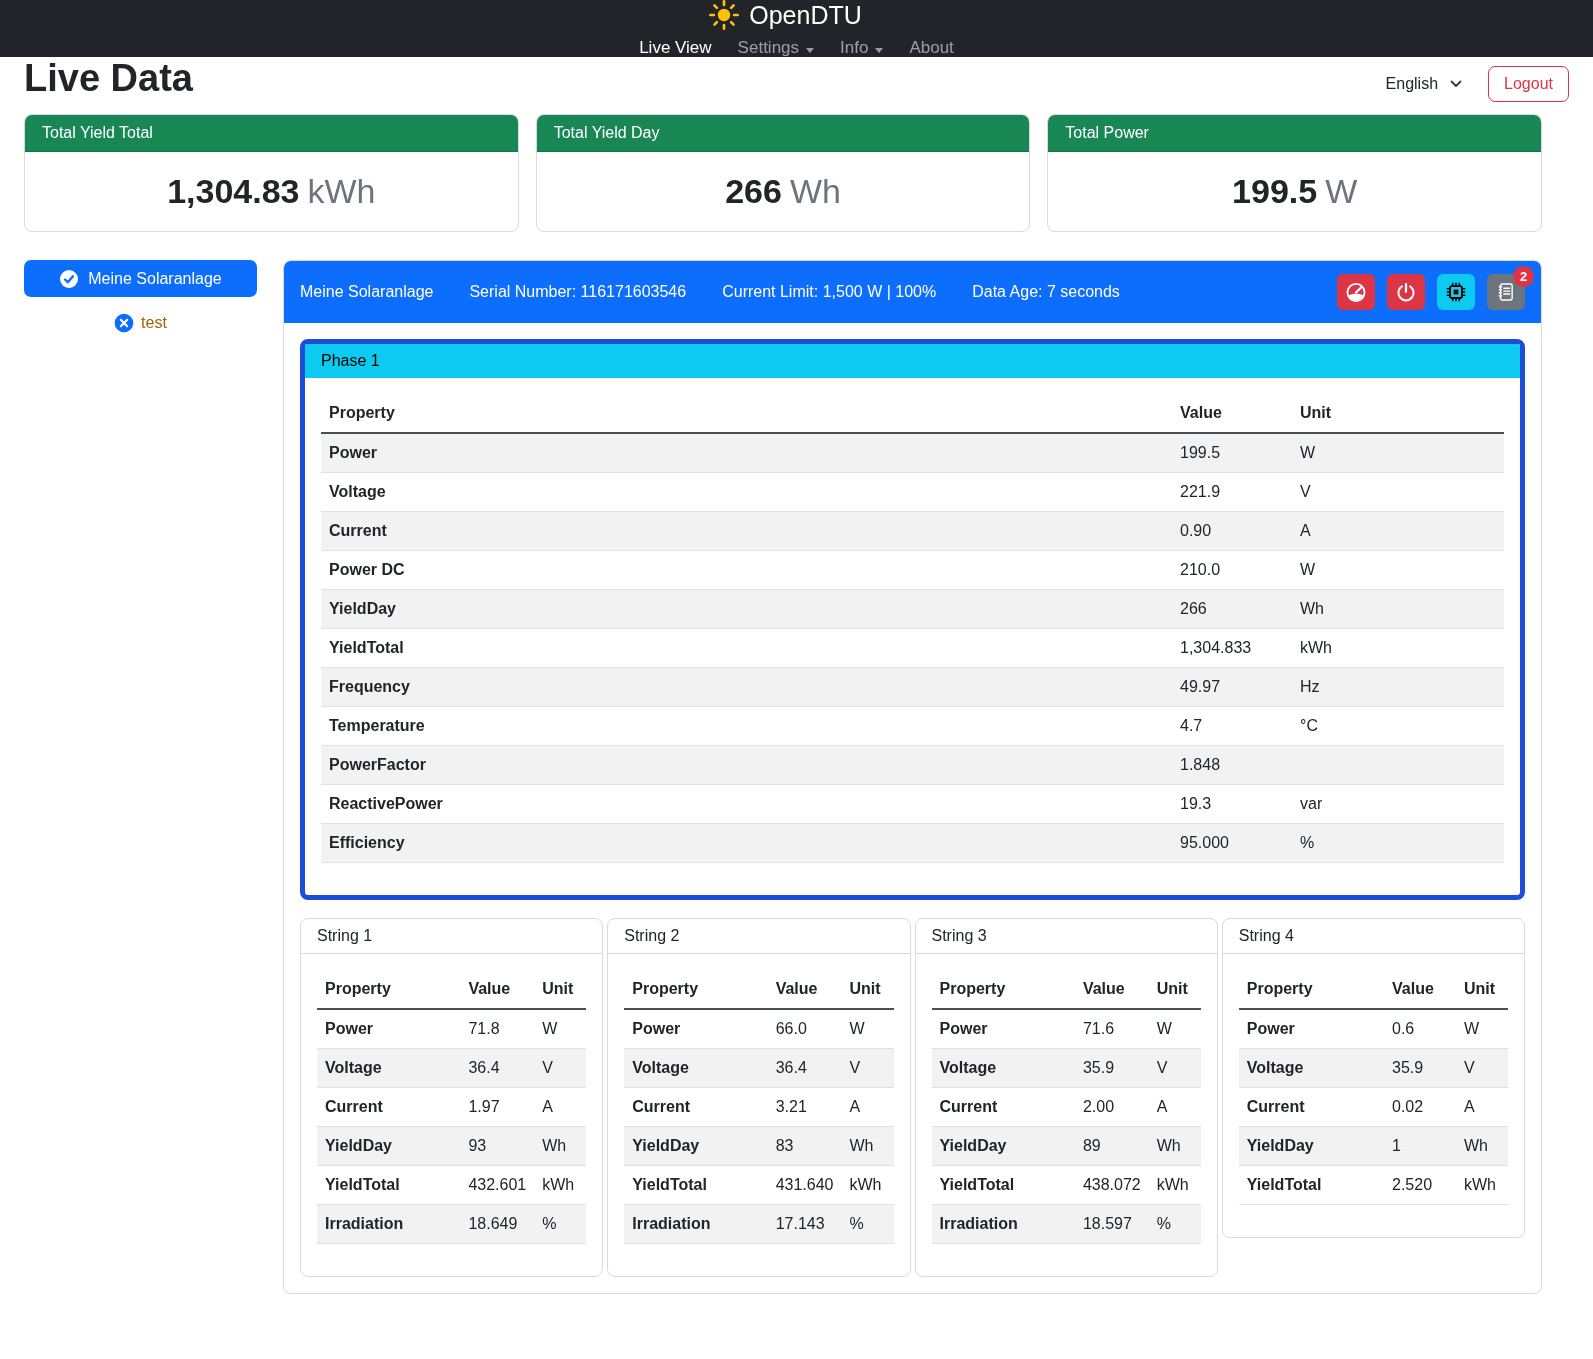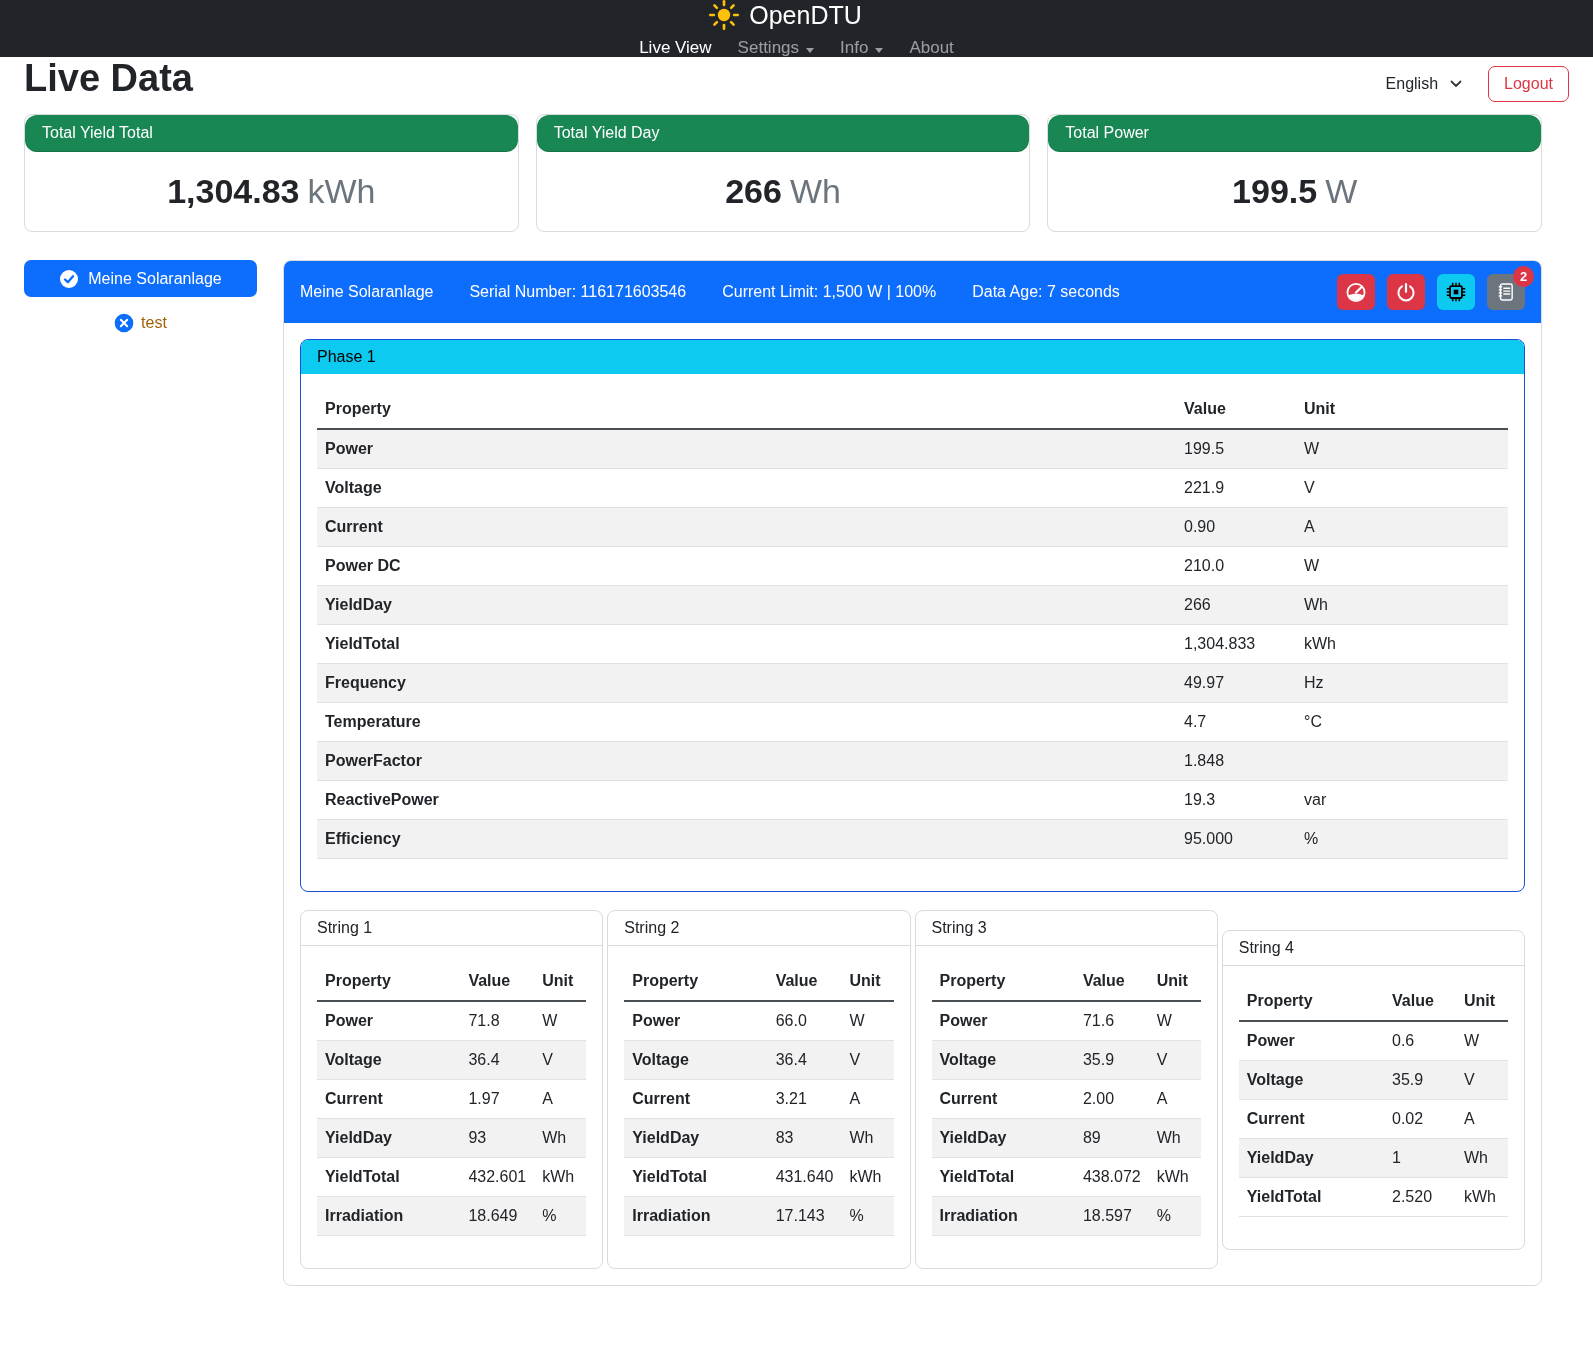--- a/index.html
+++ b/index.html
@@ -22,21 +22,21 @@
   .logout-btn { background:transparent; border:1px solid #dc3545; color:#dc3545; font-size:16px; border-radius:7px; padding:8px 15px; cursor:pointer; font-family:inherit; }
 
   
   .page { margin:0 24px; width:1518px; }
   .page-title { font-size:38px; font-weight:600; margin:0 0 14px; }
 
   
   .summary-row { display:flex; gap:17px; }
   .card { background:#fff; border:1px solid #d9dadb; border-radius:8px; }
   .summary-card { flex:1 1 0; overflow:hidden; }
-  .summary-header { background:#198754; color:#fff; padding:9px 17px; font-size:16px; border-bottom:1px solid rgba(0,0,0,.15);border-radius:12px; }
+  .summary-header { background:#198754; color:#fff; padding:9px 17px; font-size:16px; border-bottom:1px solid rgba(0,0,0,.15); }
   .summary-body { padding:21px 16px; text-align:center; font-size:34px; line-height:1.1; }
   .num { font-weight:600; }
   .unit-lg { color:#6c757d; margin-left:8px; }
 
   
   .main-row { display:flex; gap:26px; margin-top:28px; align-items:flex-start; padding-bottom:13px; }
   .sidebar { flex:0 0 233px; width:233px; }
   .inv-select-btn { width:100%; height:37px; background:#0d6efd; border:none; color:#fff; font-size:16px; font-family:inherit; border-radius:7px; display:flex; align-items:center; justify-content:center; gap:9px; cursor:pointer; }
   .test-link { margin-top:16px; display:flex; align-items:center; justify-content:center; gap:7px; color:#a16207; font-size:16px; cursor:pointer; }
 
@@ -45,40 +45,40 @@
   .ih-text { margin-right:36px; white-space:nowrap; }
   .btn-group { margin-left:auto; display:flex; gap:12px; }
   .ibtn { width:38px; height:36px; border:none; border-radius:6px; display:flex; align-items:center; justify-content:center; cursor:pointer; position:relative; padding:0; }
   .ibtn-danger { background:#dc3545; }
   .ibtn-info { background:#0dcaf0; }
   .ibtn-secondary { background:#6c757d; }
   .count-badge { position:absolute; top:-8px; right:-9px; min-width:21px; height:21px; border-radius:50%; background:#dc3545; color:#fff; font-size:13px; font-weight:600; display:flex; align-items:center; justify-content:center; }
   .inv-body { padding:16px; }
 
   
-  .phase-card { border:1px solid #1d4ed8; border-radius:8px; margin-bottom:18px; overflow:hidden; background:#fff; }
+  .phase-card { border:5px solid #1d4ed8; border-radius:8px; margin-bottom:18px; overflow:hidden; background:#fff; }
   .phase-header { background:#0dcaf0; color:#000; padding:8px 16px; font-size:16px; }
   .phase-body { padding:16px; }
 
   
   table.data { width:100%; border-collapse:collapse; font-size:16px; margin-bottom:16px; }
   table.data th, table.data td { padding:10px 8px; text-align:left; }
   table.data th { font-weight:700; border-bottom:2px solid #4a4f54; }
   table.data td { border-bottom:1px solid #dee2e6; }
   .col-val { text-align:right; }
   .phase-table .col-val { width:120px; }
   .phase-table .col-unit { width:212px; }
   .phase-table tbody tr:nth-child(odd) { background:#f2f2f2; }
   .string-table .col-val { width:72px; }
   .string-table .col-unit { width:52px; }
   .string-table tbody tr:nth-child(even) { background:#f2f2f2; }
   td.prop { font-weight:700; }
 
   
-  .strings-row { display:flex; gap:4px; align-items:center; }
+  .strings-row { display:flex; gap:4px; align-items:flex-start; }
   .string-card { flex:1 1 0; overflow:hidden; }
   .string-header { padding:8px 16px; border-bottom:1px solid #d9dadb; font-size:16px; }
   .string-body { padding:16px; }
   .icon { display:flex; align-items:center; }
 </style>
 </head>
 <body>
 
 <header class="navbar">
   <div class="brand">

